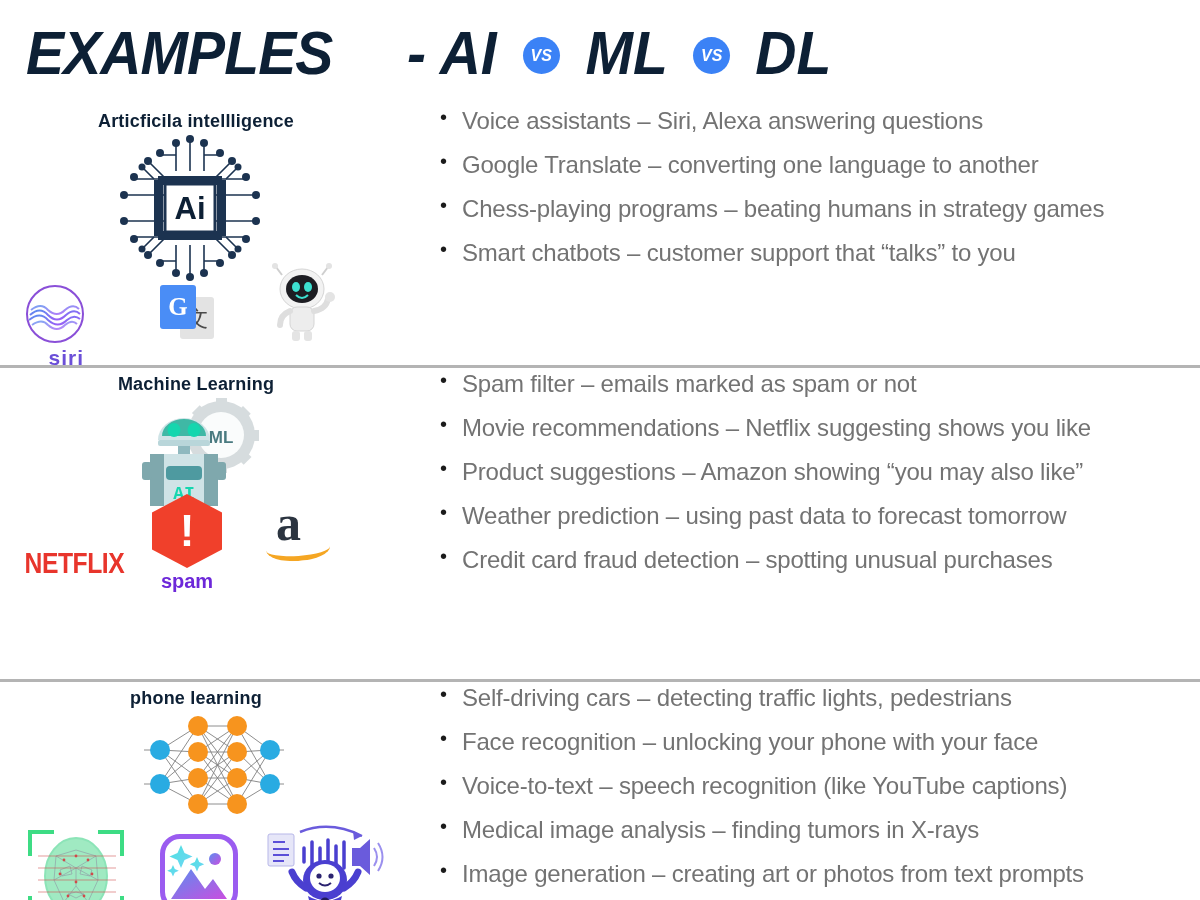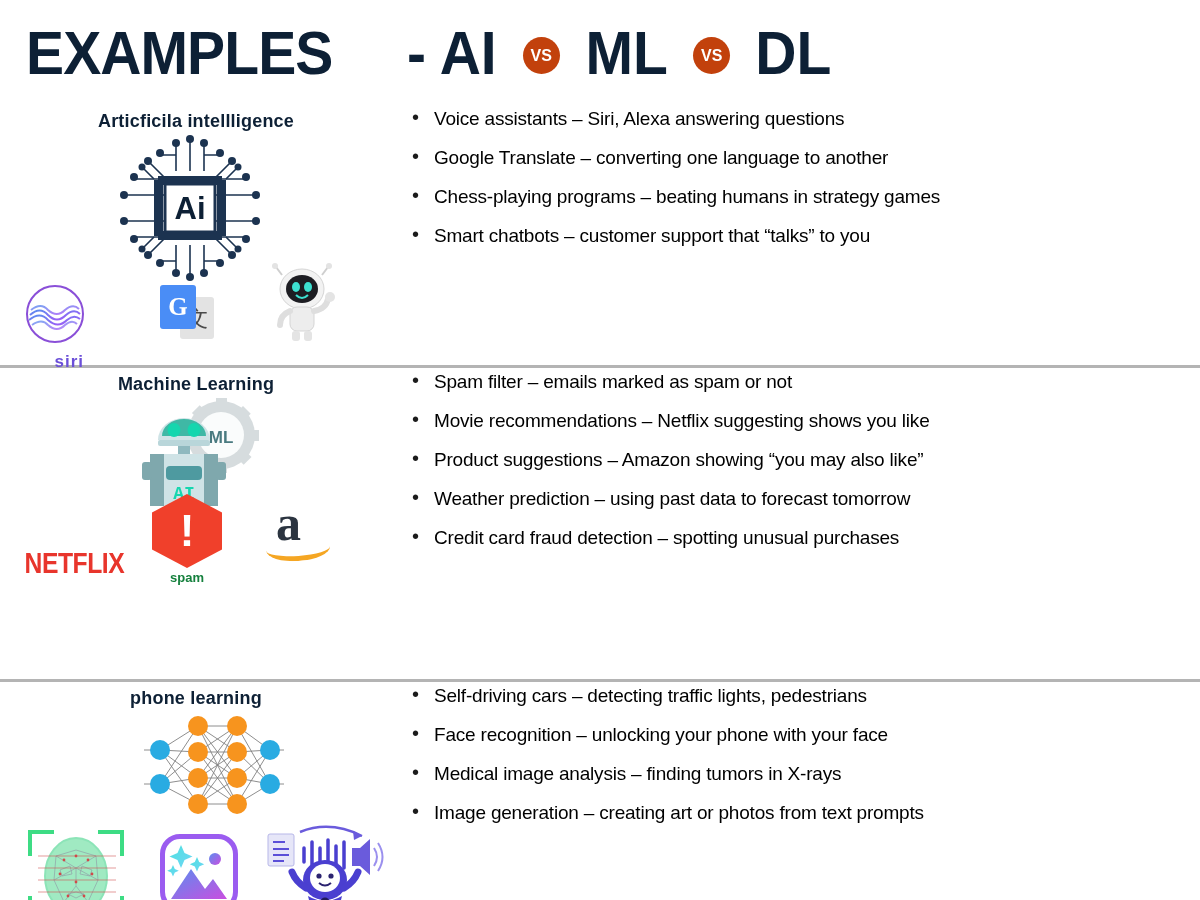--- a/index.html
+++ b/index.html
@@ -16,20 +16,21 @@
     position: relative;
   }
 
   
   .title-bar {
     height: 105px;
     display: flex;
     align-items: center;
     padding-left: 26px;
     box-sizing: border-box;
+    font-style: italic;
   }
   .title-main {
     font-family: "Liberation Sans Narrow", "Liberation Sans", sans-serif;
     font-size: 62px;
     font-weight: bold;
     letter-spacing: -1px;
     color: #0d2035;
     line-height: 1;
     transform: scaleX(0.92);
     transform-origin: left center;
@@ -40,38 +41,39 @@
     font-weight: bold;
     color: #0d2035;
     line-height: 1;
     transform: scaleX(0.92);
   }
   .title-gap-1 { width: 44px; }
   .vs-badge {
     width: 37px;
     height: 37px;
     border-radius: 50%;
-    background: #c2410c;
+    background: #3b82f6;
     color: #ffffff;
     display: inline-flex;
     align-items: center;
     justify-content: center;
     font-size: 16px;
     font-weight: bold;
     font-family: "Liberation Sans", sans-serif;
     margin: 0 22px;
     flex: none;
     transform: translateY(3px);
   }
 
   
   .section {
     display: flex;
     box-sizing: border-box;
     position: relative;
+    gap: 28px;
   }
   .sec-ai { height: 260px; }
   .sec-ml { height: 311px; }
   .sec-dl { height: 265px; }
 
   .divider {
     height: 3px;
     background: #b4b4b4;
     width: 100%;
   }
@@ -98,22 +100,22 @@
     padding-left: 14px;
     padding-top: 4px;
     box-sizing: border-box;
   }
   ul.bullets {
     list-style: none;
     margin: 0;
     padding: 0;
   }
   ul.bullets li {
-    font-size: 19px;
-    color: #000000;
+    font-size: 24px;
+    color: #737373;
     line-height: 1;
     padding: 0 0 0 28px;
     margin-bottom: 20px;
     position: relative;
     font-family: "Liberation Sans Narrow", "Liberation Sans", sans-serif;
     letter-spacing: -0.2px;
     white-space: nowrap;
   }
   ul.bullets li::before {
     content: "\2022";
@@ -146,24 +148,24 @@
     height: 58px;
     border-radius: 50%;
     border: 2.5px solid #8a4fd8;
     position: relative;
     overflow: hidden;
     background: #fff;
     box-sizing: border-box;
   }
   .siri-label {
     text-align: center;
-    font-size: 17px;
+    font-size: 21px;
     font-weight: bold;
     color: #6b4fd8;
-    margin-top: 9px;
+    margin-top: 3px;
     letter-spacing: 1px;
   }
 
   
   .gt-icon { position: relative; width: 60px; height: 58px; }
   .gt-blue {
     position: absolute; left: 2px; top: 2px;
     width: 36px; height: 44px;
     background: #4a8df6;
     border-radius: 3px;
@@ -192,22 +194,22 @@
   
   .spam-hex {
     width: 70px; height: 74px;
     background: #f0402b;
     clip-path: polygon(50% 0%, 100% 25%, 100% 75%, 50% 100%, 0% 75%, 0% 25%);
     display: flex; align-items: center; justify-content: center;
     color: #fff; font-size: 44px; font-weight: bold;
     font-family: "Liberation Sans", sans-serif;
   }
   .spam-label {
-    text-align: center; font-size: 13px; font-weight: bold;
-    color: #15803d; margin-top: 2px;
+    text-align: center; font-size: 20px; font-weight: bold;
+    color: #6d28d9; margin-top: 2px;
   }
   
   .amz {
     position: relative; width: 72px; height: 58px;
   }
   .amz-a {
     font-size: 50px; font-weight: bold; color: #2b3440;
     font-family: "Liberation Serif", serif;
     line-height: 1;
     position: absolute; left: 14px; top: -2px;
@@ -567,17 +569,18 @@
           <circle cx="59" cy="80" r="4.5" fill="#1f1a58"></circle>
         </svg>
       </div>
     </div>
   </div>
 
   <div class="right-col">
     <ul class="bullets">
       <li>Self-driving cars – detecting traffic lights, pedestrians</li>
       <li>Face recognition – unlocking your phone with your face</li>
+      <li>Voice-to-text – speech recognition (like YouTube captions)</li>
       <li>Medical image analysis – finding tumors in X-rays</li>
       <li>Image generation – creating art or photos from text prompts</li>
     </ul>
   </div>
 </div>
 
 </body></html>

